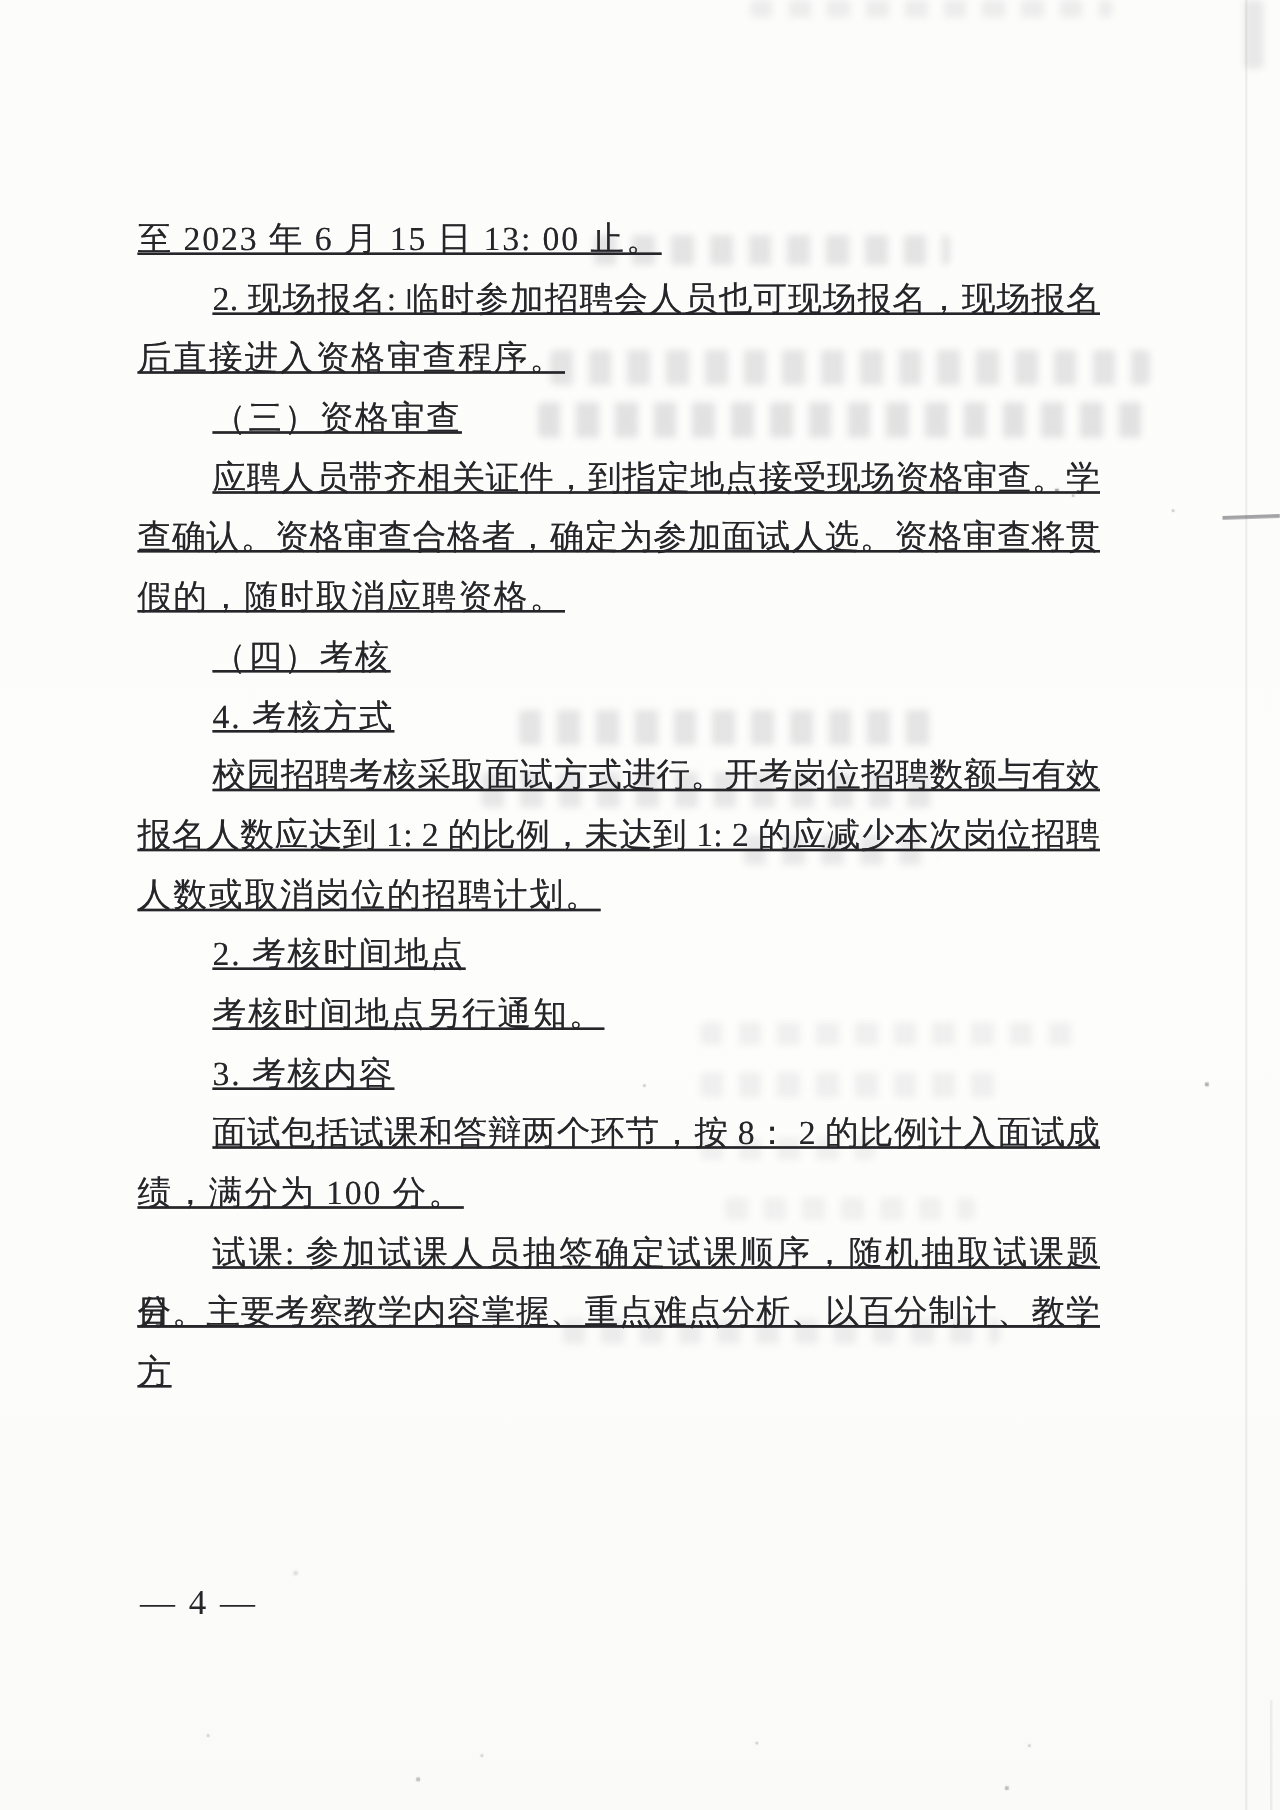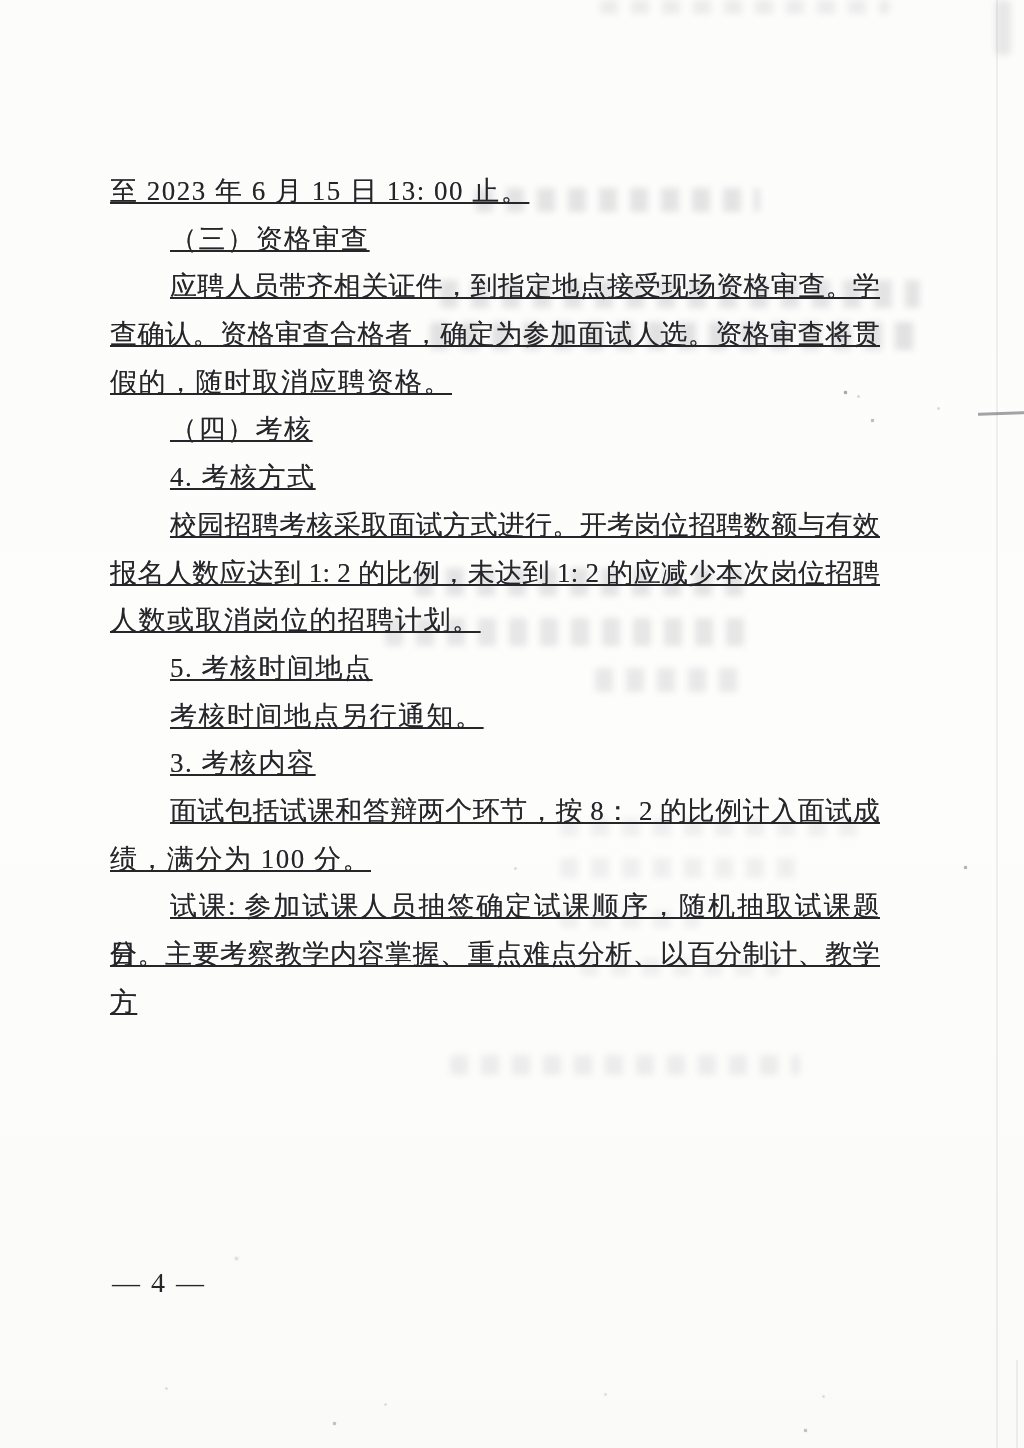--- a/index.html
+++ b/index.html
@@ -124,30 +124,32 @@
   <div class="ghost" style="left:580px; top:958px;  width:200px; height:18px; opacity:.28;"></div>
   <div class="ghost" style="left:450px; top:1055px; width:350px; height:20px; opacity:.35;"></div>
 
   <div class="edge-line" style="left:996px;  top:0px;    width:2px; height:1448px;"></div>
   <div class="edge-line" style="left:1016px; top:1360px; width:2px; height:88px;"></div>
   <div class="dash-artifact"></div>
   <div class="speck-layer"></div>
 
   <div class="doc">
       <div class="line">至 2023 年 6 月 15 日 13: 00 止。</div>
+      <div class="line indent fill">2. 现场报名: 临时参加招聘会人员也可现场报名，现场报名</div>
+      <div class="line">后直接进入资格审查程序。</div>
       <div class="line indent">（三）资格审查</div>
       <div class="line indent fill">应聘人员带齐相关证件，到指定地点接受现场资格审查。学</div>
       <div class="line fill">查确认。资格审查合格者，确定为参加面试人选。资格审查将贯</div>
       <div class="line">假的，随时取消应聘资格。</div>
       <div class="line indent">（四）考核</div>
       <div class="line indent">4. 考核方式</div>
       <div class="line indent fill">校园招聘考核采取面试方式进行。开考岗位招聘数额与有效</div>
       <div class="line fill">报名人数应达到 1: 2 的比例，未达到 1: 2 的应减少本次岗位招聘</div>
       <div class="line">人数或取消岗位的招聘计划。</div>
-      <div class="line indent">5. 考核时间地点</div>
+      <div class="line indent">2. 考核时间地点</div>
       <div class="line indent">考核时间地点另行通知。</div>
       <div class="line indent">3. 考核内容</div>
       <div class="line indent fill">面试包括试课和答辩两个环节，按 8： 2 的比例计入面试成</div>
       <div class="line">绩，满分为 100 分。</div>
       <div class="line indent fill">试课: 参加试课人员抽签确定试课顺序，随机抽取试课题目，</div>
       <div class="line fill">分。主要考察教学内容掌握、重点难点分析、以百分制计、教学方</div>
     </div>
 
   <div class="page-number">— 4 —</div>
 </div>

